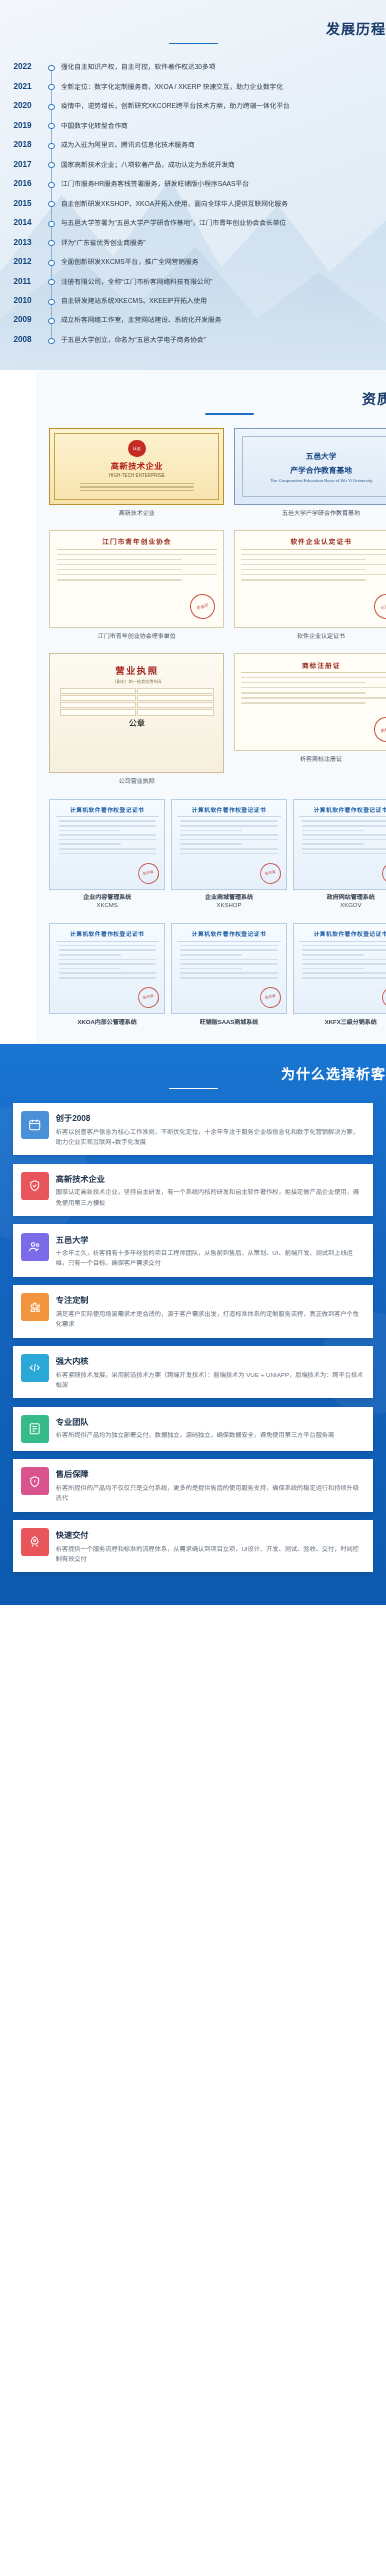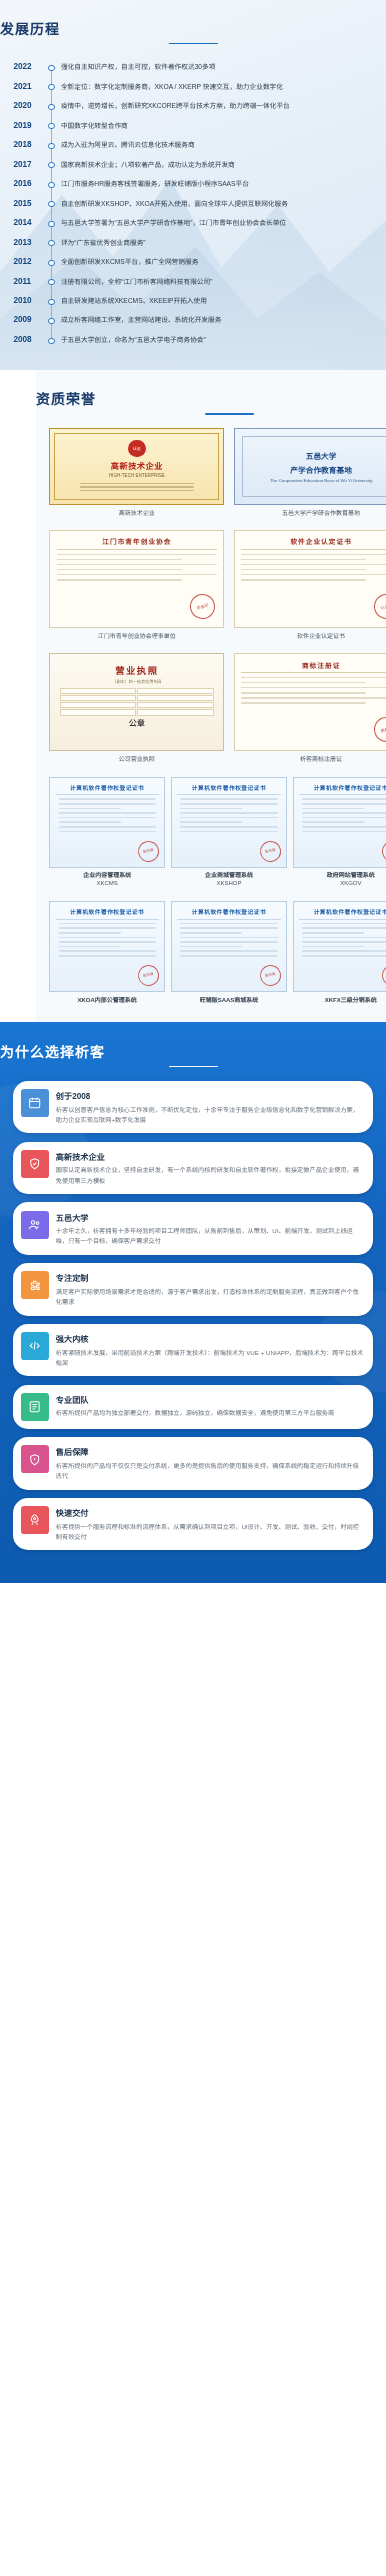--- a/index.html
+++ b/index.html
@@ -19,21 +19,21 @@
     overflow: hidden;
   }
   .history-sec .bg-mountain {
     position: absolute;
     left: 0; bottom: 0; width: 386px; height: 268px;
     opacity: .55;
     pointer-events: none;
   }
   .sec-title {
     position: relative;
-    text-align: left;
+    text-align: right;
     font-size: 14px;
     font-weight: bold;
     color: #1b3c6b;
     letter-spacing: 1px;
     margin-bottom: 4.1px;
   }
   .sec-title.light { color: #ffffff; }
   .title-underline {
     width: 49px; height: 1.5px; margin: 5.2px auto 0;
     background: #1f6fc4; border-radius: 1px;
@@ -183,21 +183,21 @@
   .cert.c-paper .rows i:nth-child(2n) { width: 78%; }
   .cert.c-paper .stamp {
     position: absolute; right: 8.2px; bottom: 8.2px;
     width: 25px; height: 25px; border-radius: 50%;
     border: 1px solid #c0362c; color: #c0362c;
     font-size: 4.1px; line-height: 24px; text-align: center;
     transform: rotate(-14deg); opacity: .85;
   }
 
   .cert.c-license {
-    height: 98px;
+    height: 120px;
     background: linear-gradient(#fdfaf2, #f6efdd);
     border: 0.5px solid #cdbf9a;
     padding: 5.2px;
   }
   .cert.c-license .lic-title {
     color: #a32a20; font-size: 9.3px; font-weight: bold; letter-spacing: 1.5px; margin-top: 3.1px;
   }
   .cert.c-license .lic-sub { color: #8a7a52; font-size: 4.1px; margin: 1.5px 0 3.6px; }
   .cert.c-license .grid {
     display: grid; grid-template-columns: 1fr 1fr; gap: 1px; padding: 0 4.1px;
@@ -238,21 +238,21 @@
   .why-sec .blob {
     position: absolute; border-radius: 50%;
     background: rgba(255,255,255,.05);
     pointer-events: none;
   }
   .why-list { padding: 13.4px 13.4px 0; position: relative; }
   .why-card {
     display: flex;
     align-items: flex-start;
     background: #ffffff;
-    border-radius: 15px;
+    border-radius: 0;
     padding: 8.2px 8.2px 8.2px 7.2px;
     margin-bottom: 8.2px;
     box-shadow: 0 1.5px 5.2px rgba(0,0,0,.12);
     justify-content: flex-end;
   }
   .why-ico {
     flex: 0 0 28px;
     width: 28px; height: 28px;
     border-radius: 3.1px;
     display: flex; align-items: center; justify-content: center;

